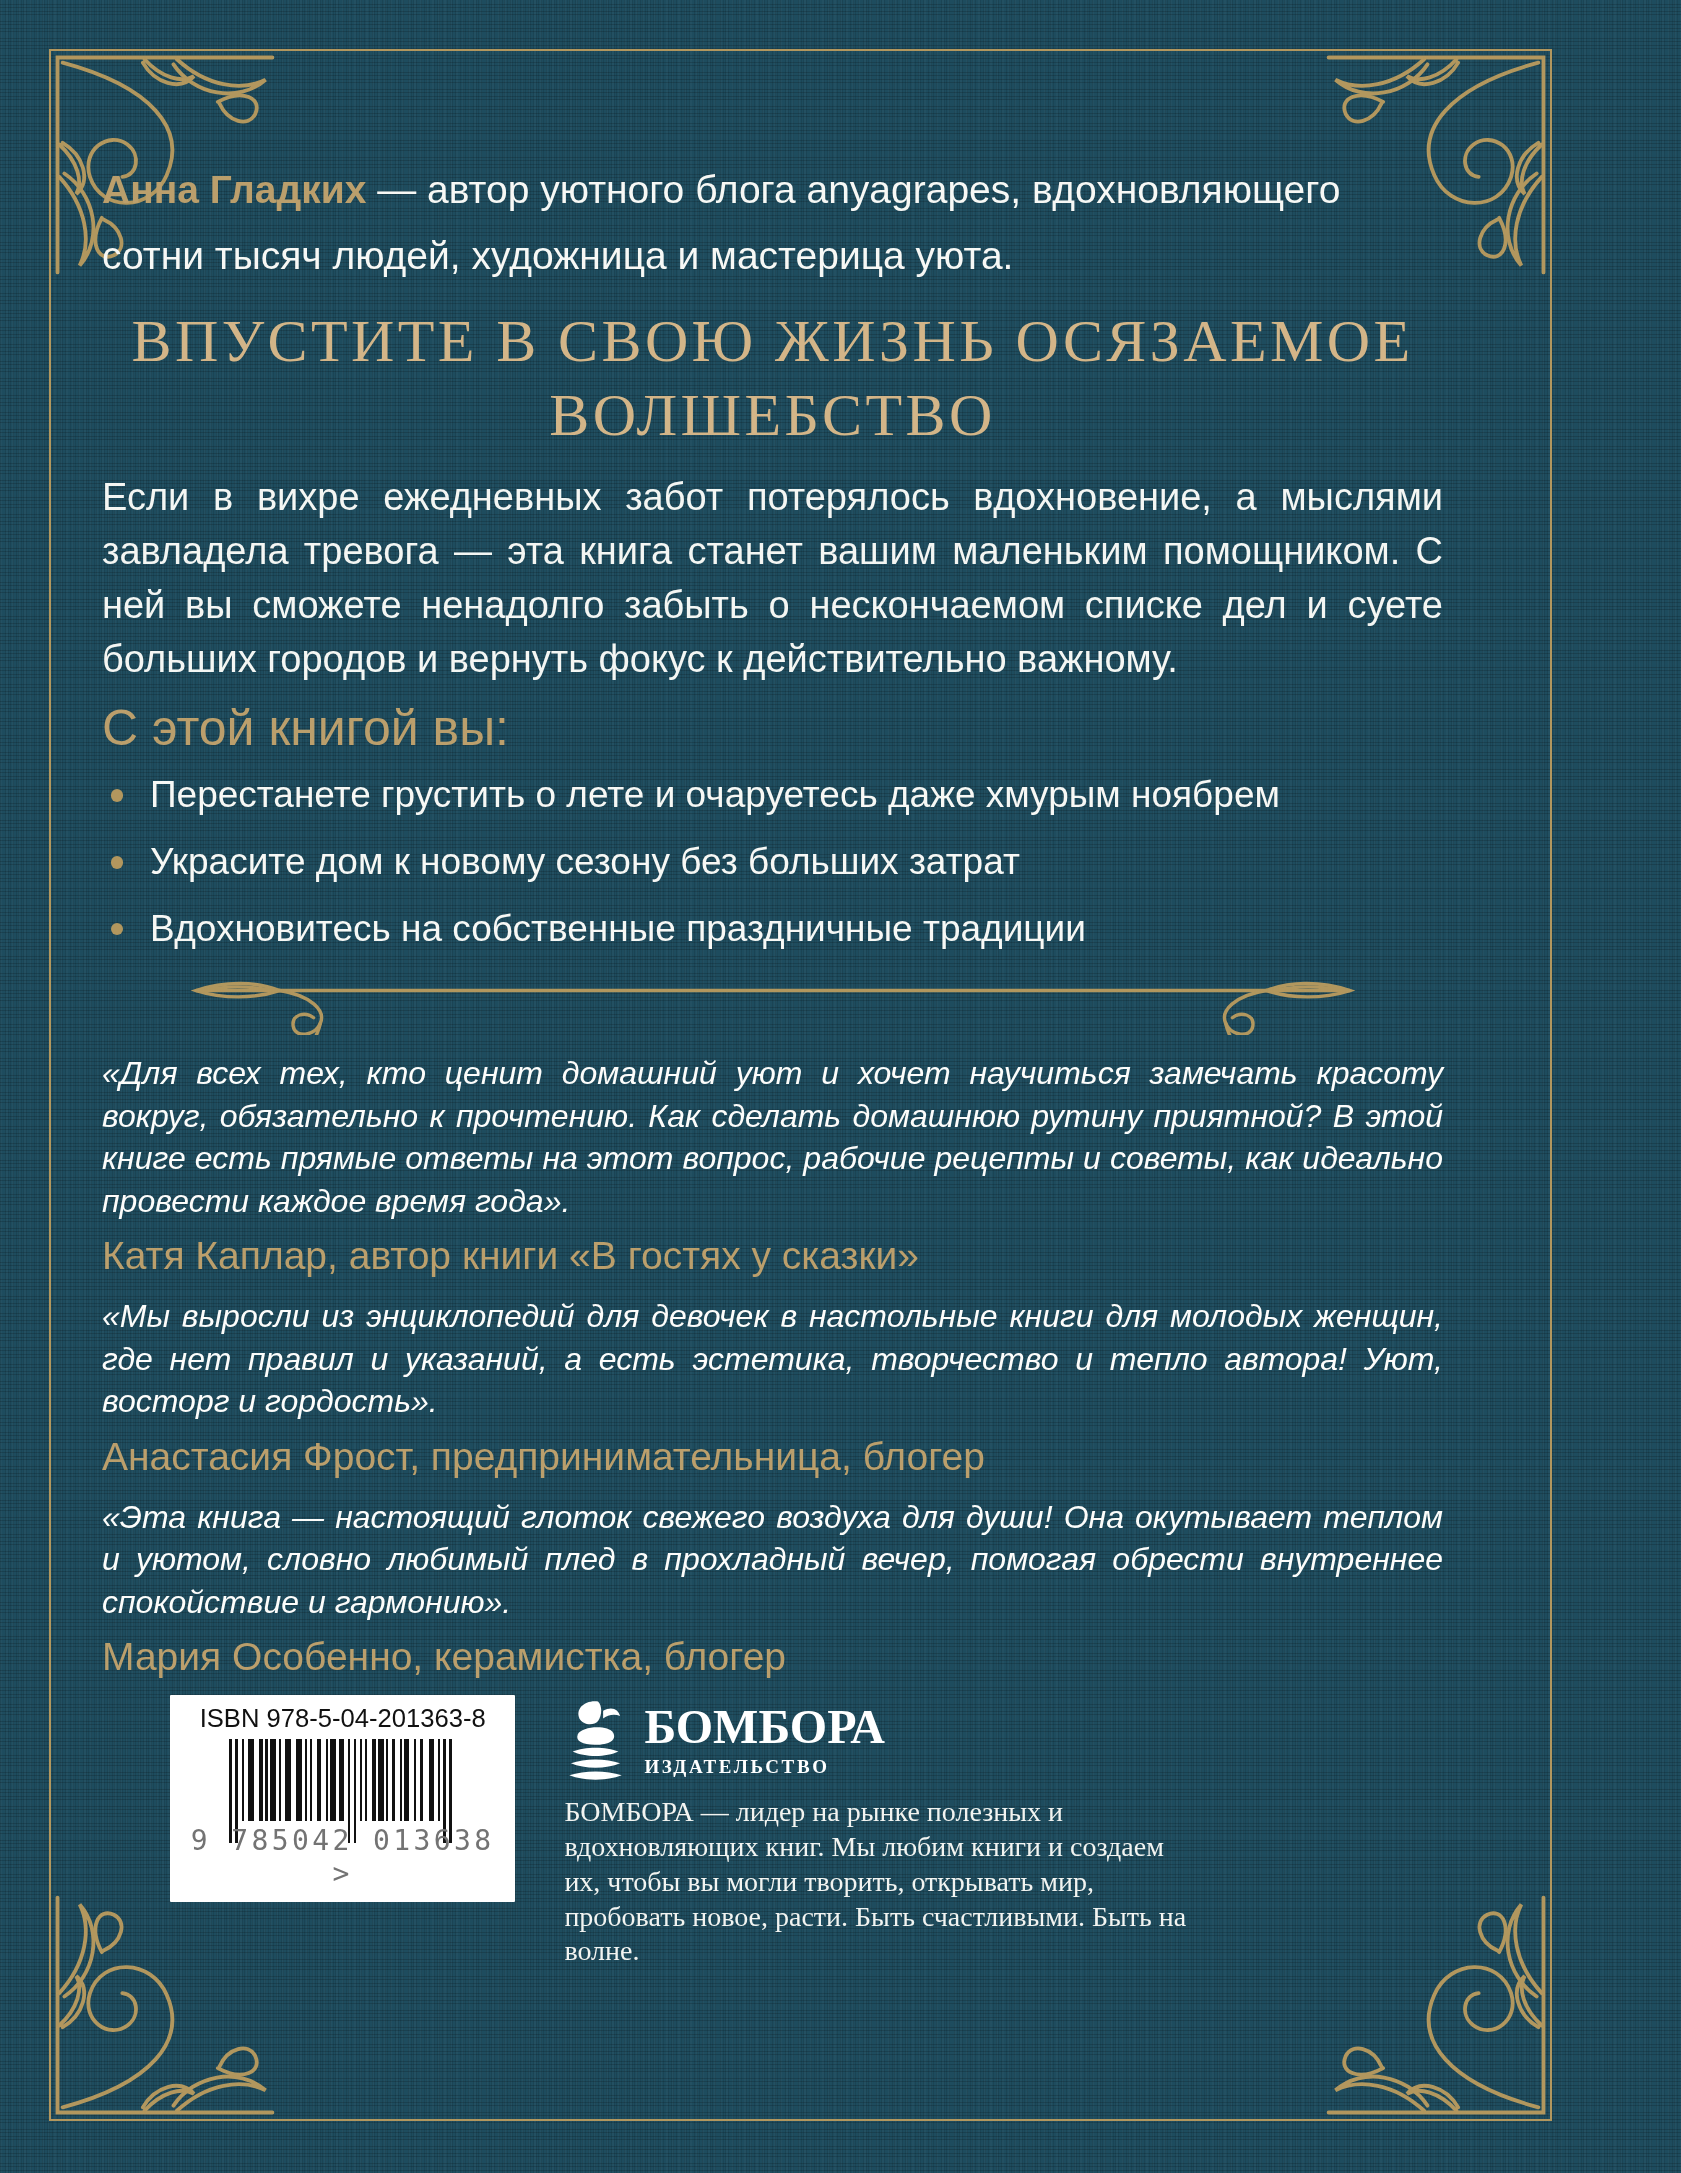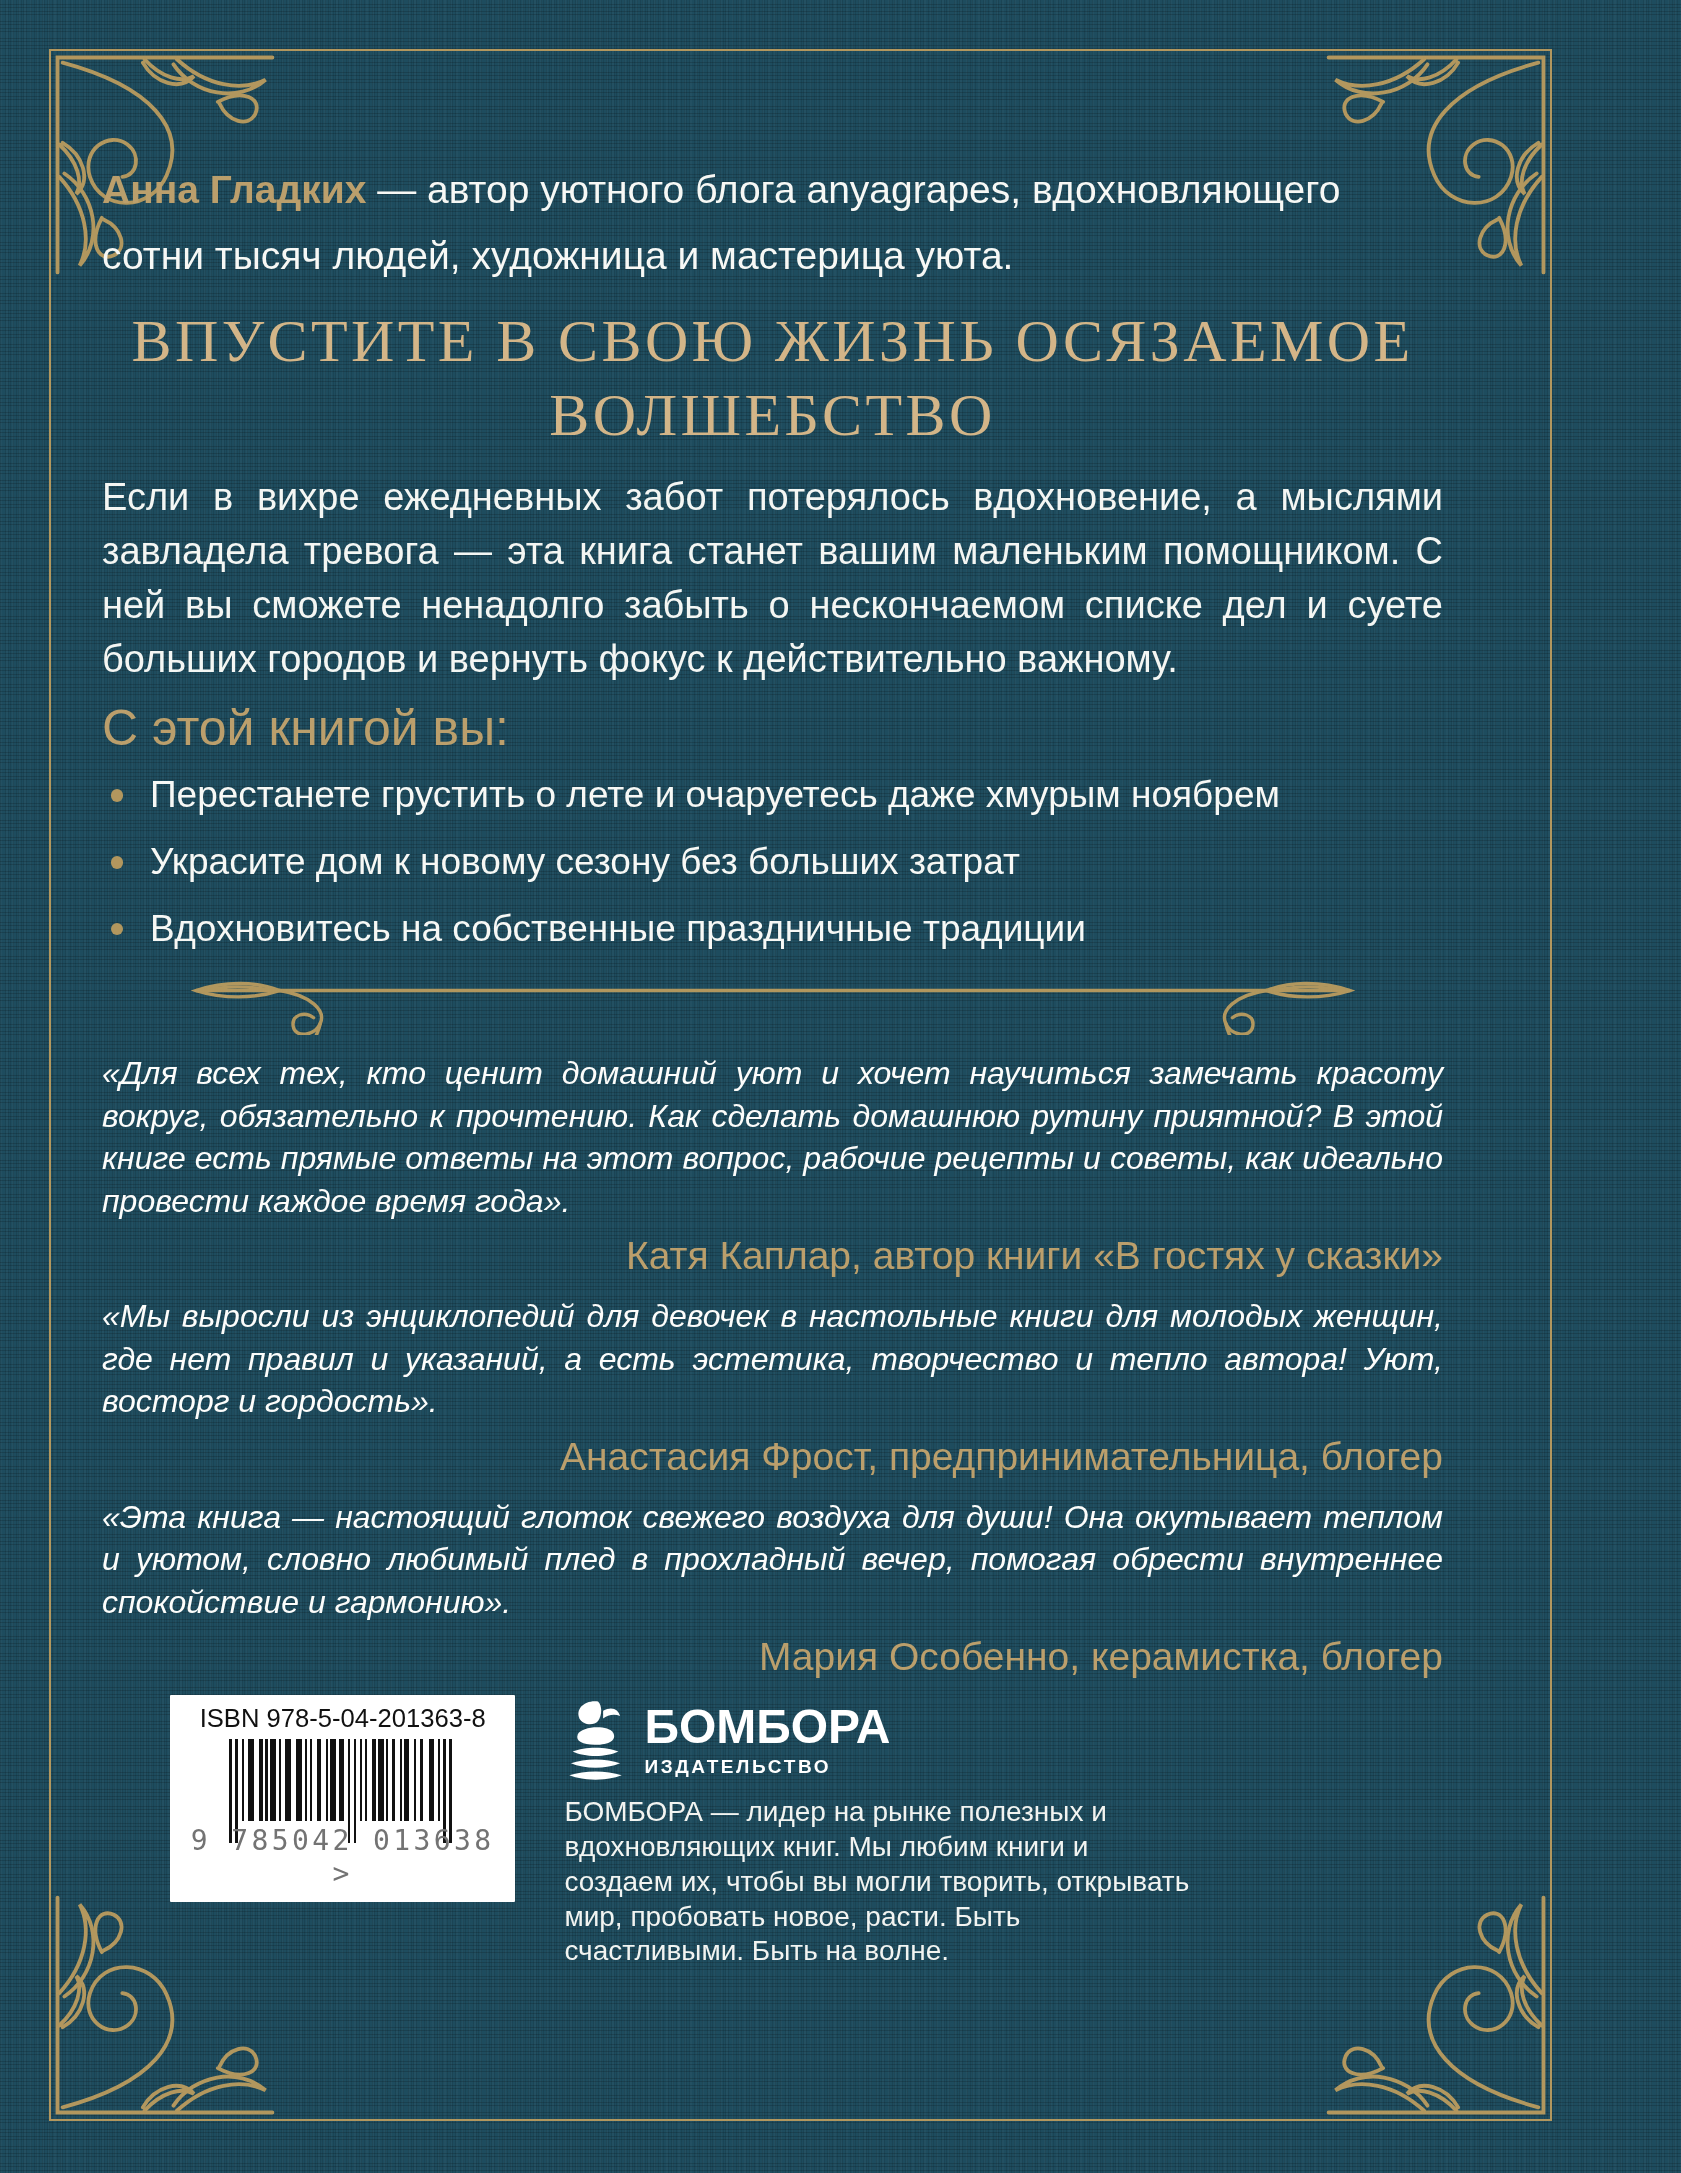--- a/index.html
+++ b/index.html
@@ -57,38 +57,38 @@
   }
 
   .divider{display:block;margin:10.2px auto 0;}
 
   figure.review{margin:17px 0 0;}
   .quote{
     margin:0;font-style:italic;font-size:32px;line-height:1.33;
     text-align:justify;color:#fdfdfb;
   }
   .attribution{
-    margin:12px 0 0;text-align:right;font-style:normal;
+    margin:12px 0 0;font-style:normal;
     font-size:39px;color:var(--goldtext,#bb9f6c);
   }
 
   .footer{display:flex;align-items:flex-start;gap:49px;margin-top:15.3px;padding-left:68px;}
   .barcode-box{
     width:325px;background:#fff;color:#111;border-radius:1px;
     padding:8.5px 10.2px 12px;text-align:center;flex:0 0 auto;
   }
   .isbn{font-size:25.6px;line-height:1.2;color:#111;}
   .bars{height:104px;margin-top:5.1px;display:flex;align-items:flex-start;justify-content:center;}
   .bars .bar{background:#111;flex:0 0 auto;}
   .barcode-digits{
     margin-top:-19px;font-family:"DejaVu Sans Mono", monospace;
     font-size:28px;letter-spacing:3.4px;color:#737373;background:transparent;
     position:relative;
   }
-  .publisher-col{padding-top:4px;}
+  .publisher-col{padding-top:4px;font-family:Liberation Serif, serif;}
   .logo-row{display:flex;align-items:center;gap:17px;}
   .logo-text .publisher-name{font-size:48px;font-weight:bold;color:#fff;line-height:1;}
   .logo-text .publisher-type{font-size:19px;font-weight:bold;letter-spacing:2.6px;color:#fff;margin-top:5.1px;}
   .publisher-blurb{margin-top:13.6px;width:630px;font-size:28px;line-height:1.24;color:#f2f4f1;}
   svg{display:block;}
 </style>
 </head>
 <body style="--bg: #1e4c5e; --gold: #b2975e; --goldhead: #d3b588; --goldtext: #bb9f6c;">
 
 <div class="frame"></div>

